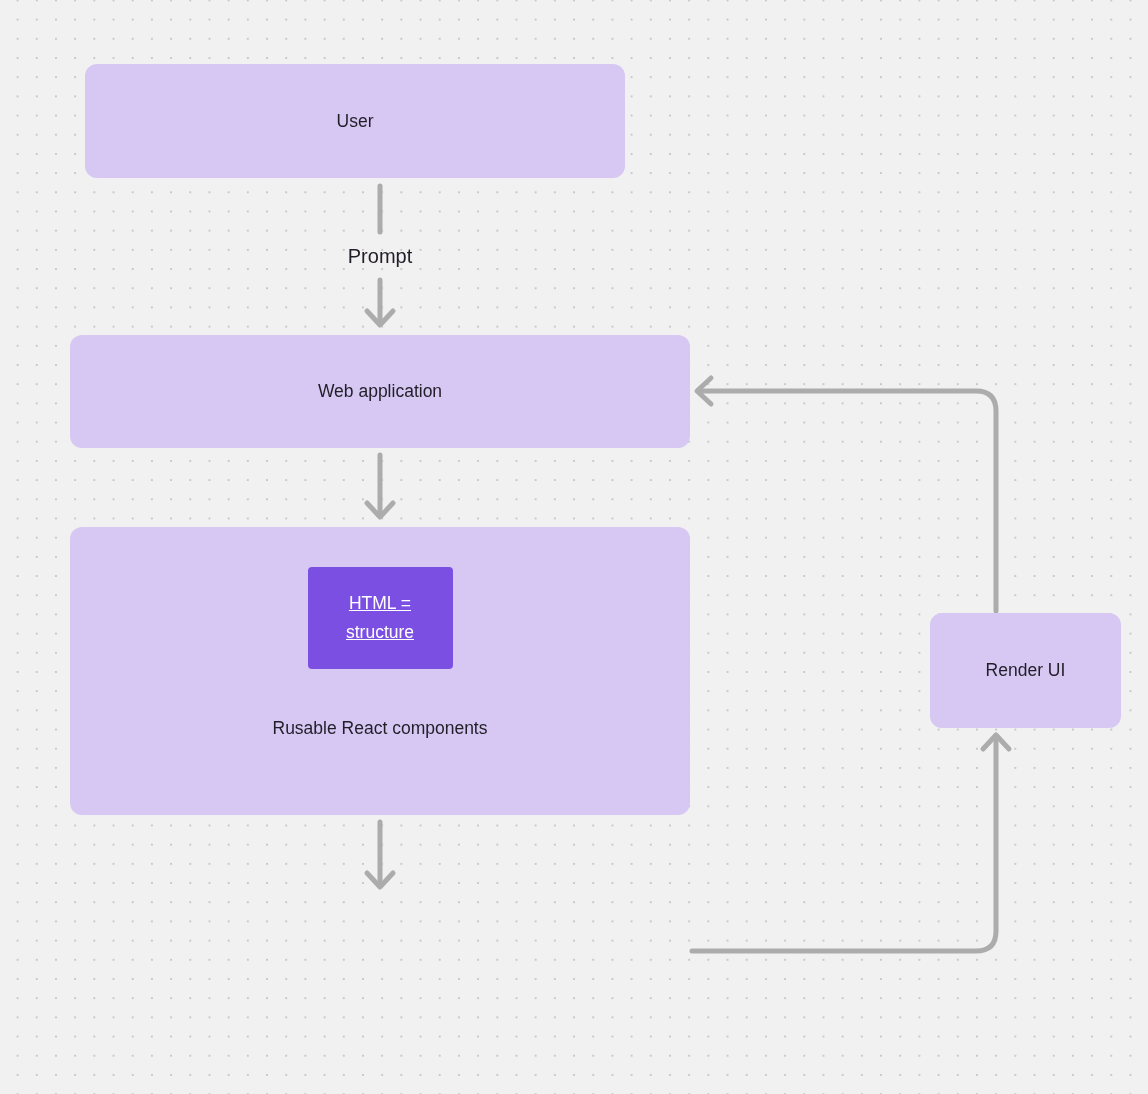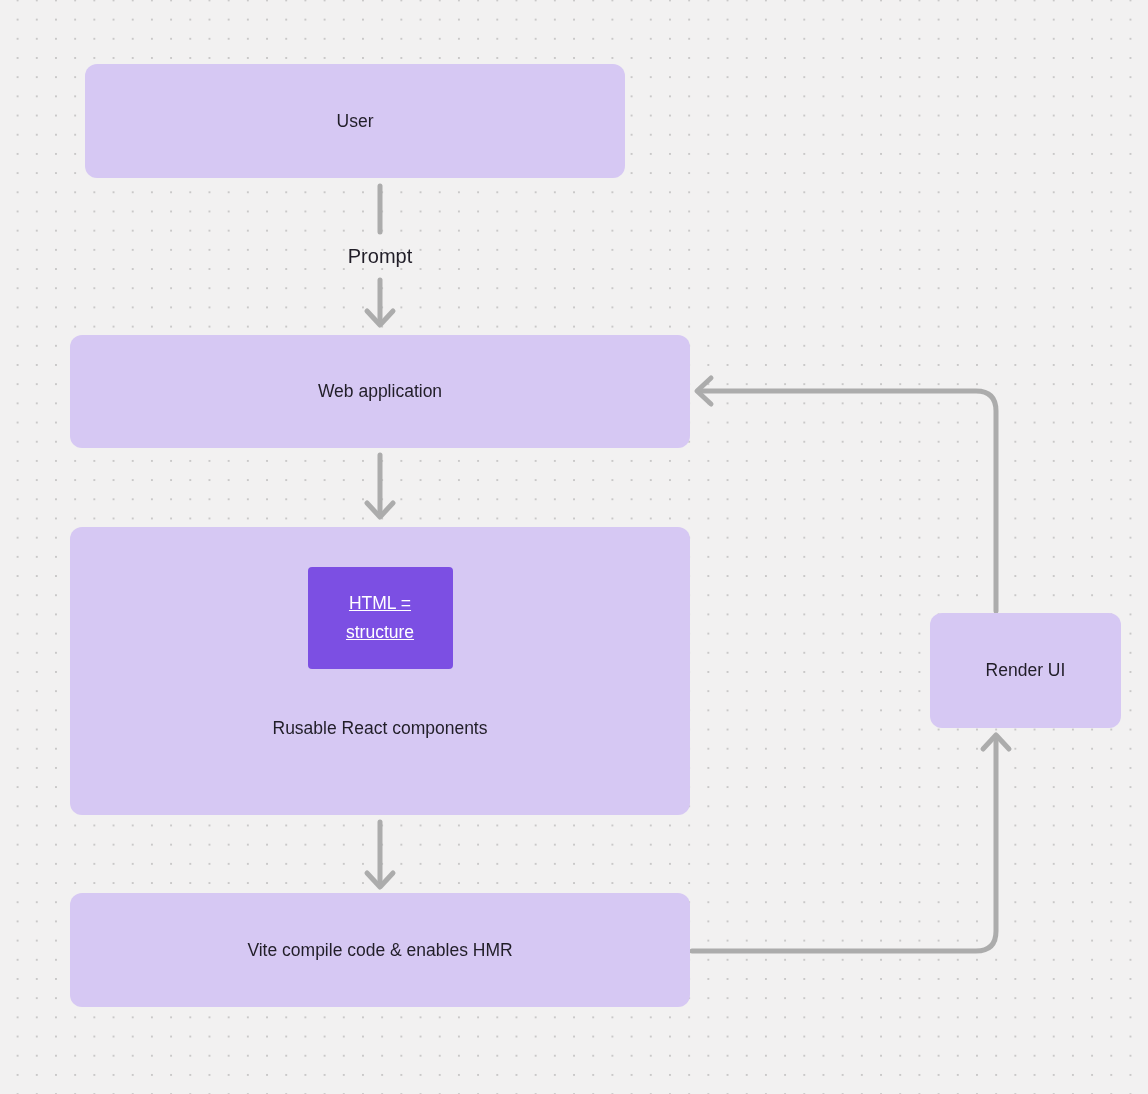--- a/index.html
+++ b/index.html
@@ -141,21 +141,18 @@
   <div class="node node-group">
     <div class="group-row">
       <div class="chip">
         <span>HTML =
 structure</span>
       </div>
     </div>
     <div class="group-caption">Rusable React components</div>
   </div>
 
-  <div class="node node-vite">
-    <span>Vite compile code &amp; enables HMR</span>
-  </div>
 
   <div class="node node-render-ui">
     <span>Render UI</span>
   </div>
 
 </div>
 
 </body></html>

